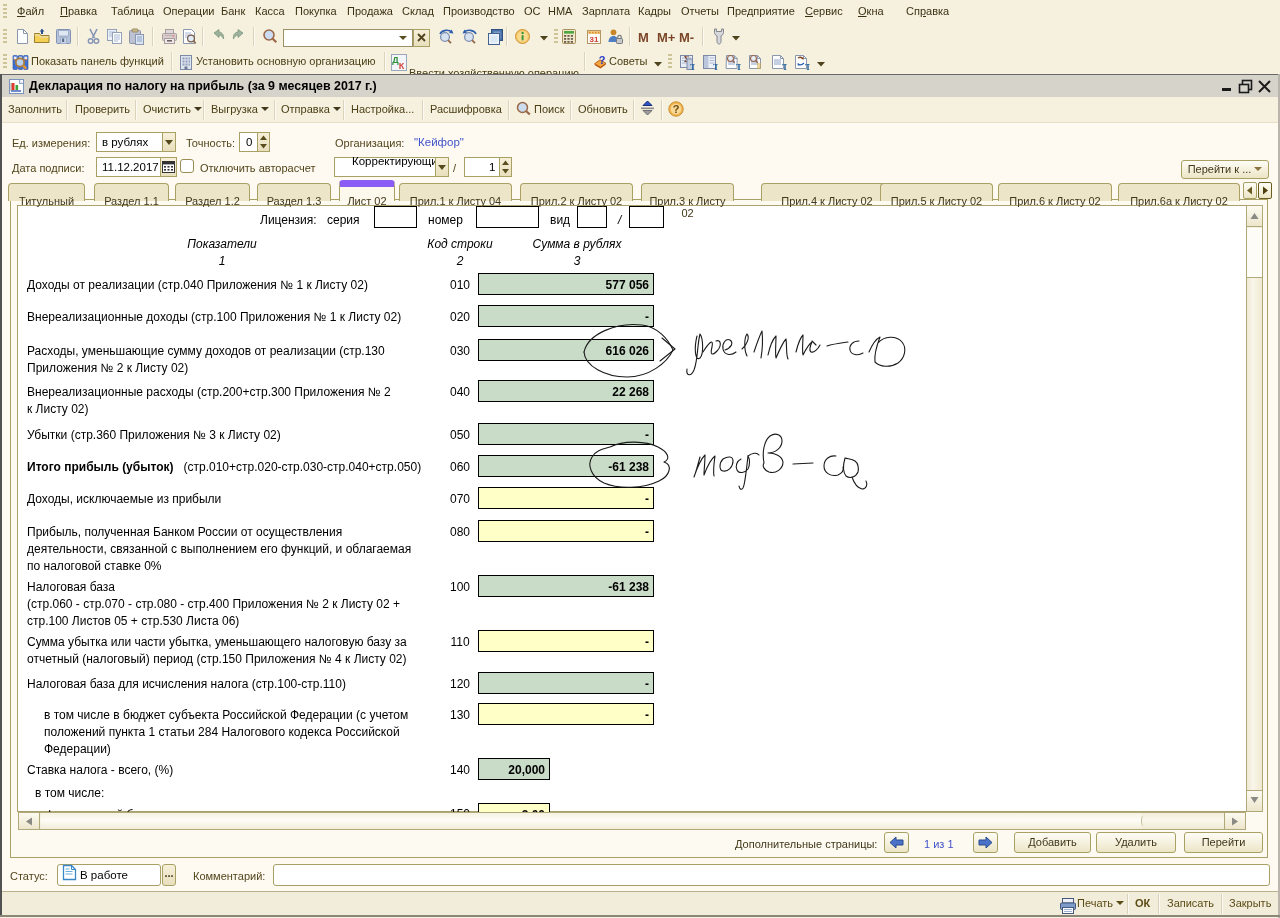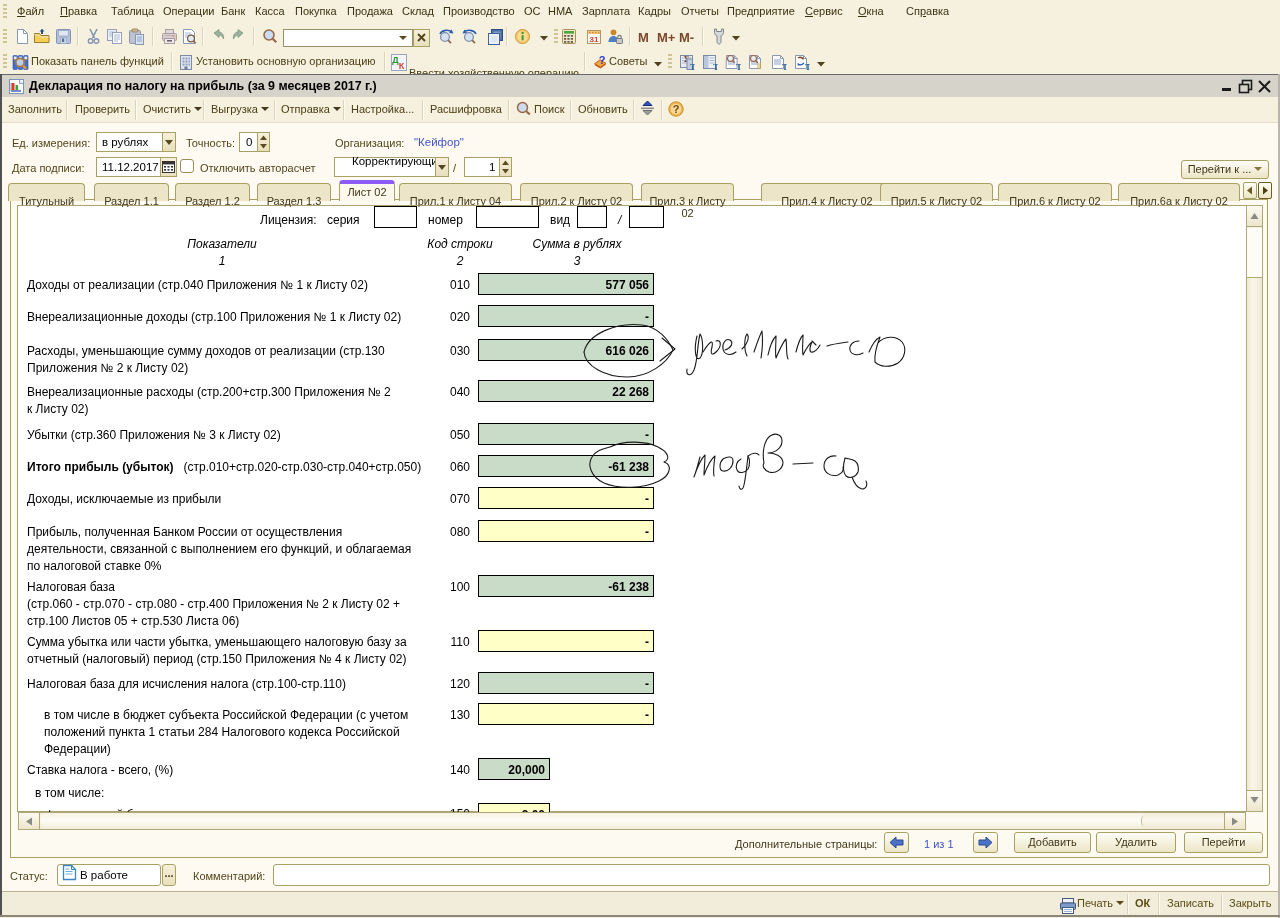--- a/index.html
+++ b/index.html
@@ -13,21 +13,21 @@
 .fbt { position:absolute; top:6px; white-space:nowrap; color:#4a3e15; }
 #titlebar { left:0; top:74px; width:1280px; height:23px; background:#d6d3ca; border-top:1px solid #686868; }
 #titlebar .t { position:absolute; left:29px; top:4px; font-weight:bold; color:#000; font-size:12.4px; white-space:nowrap; }
 #ftb { left:0; top:97px; width:1280px; height:26px; border-bottom:1px solid #e5dfc6; }
 #formbg { left:0; top:123px; width:1280px; height:768px; background:#fefaf2; }
 .lbl { position:absolute; color:#52451b; white-space:nowrap; }
 .fld { position:absolute; background:#fff; border:1px solid #a9a164; }
 .ftx { position:absolute; color:#000; white-space:nowrap; }
 .cbtn { position:absolute; background:linear-gradient(#f7f0d9,#e8dfbd); border:1px solid #a9a164; }
 .tab { position:absolute; top:183px; height:18px; background:#ece5c7; border:1px solid #a9a164; border-bottom:none; border-radius:4px 4px 0 0; text-align:center; color:#41371a; padding-top:11px; }
-.tabactive { top:180px; height:21px; background:#fcf9ec; border-top:4px solid #8b5cf6; z-index:5; padding-top:2px; }
+.tabactive { top:180px; height:21px; background:#fcf9ec; border-top:7px solid #8b5cf6; z-index:5; padding-top:8px; }
 #panel { position:absolute; left:10px; top:199px; width:1258px; height:659px; border:1px solid #a9a164; background:#fdfaf1; }
 #sheet { position:absolute; left:6px; top:5px; width:1230px; height:607px; background:#fff; border:1px solid #aaa26a; }
 .slbl { position:absolute; color:#000; line-height:17px; white-space:nowrap; }
 .scode { position:absolute; width:40px; text-align:center; color:#000; }
 .sfield { position:absolute; height:22px; border:1px solid #000; font-weight:bold; text-align:right; padding:4px 4px 0 0; color:#000; font-size:12px; }
 .green { background:#c9dcc8; }
 .yellow { background:#ffffc8; }
 .lic { position:absolute; height:22px; border:1px solid #000; background:#fff; }
 .btn { position:absolute; background:linear-gradient(#fefdf6,#ece5c6); border:1px solid #a9a164; border-radius:3px; text-align:center; color:#41371a; }
 .bb { position:absolute; top:9px; color:#5b4b14; white-space:nowrap; }

